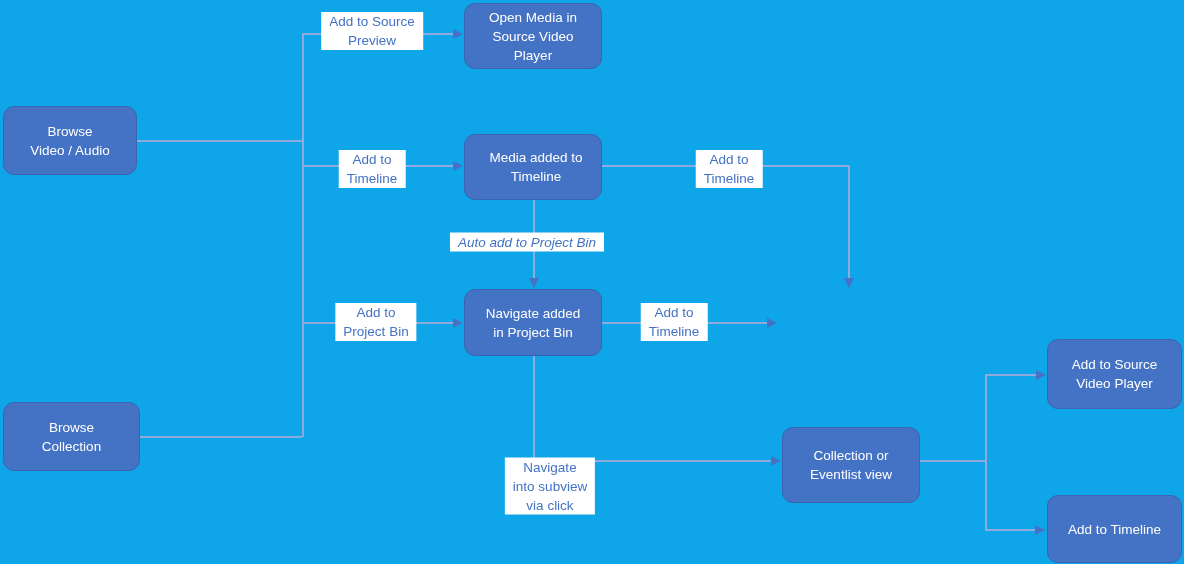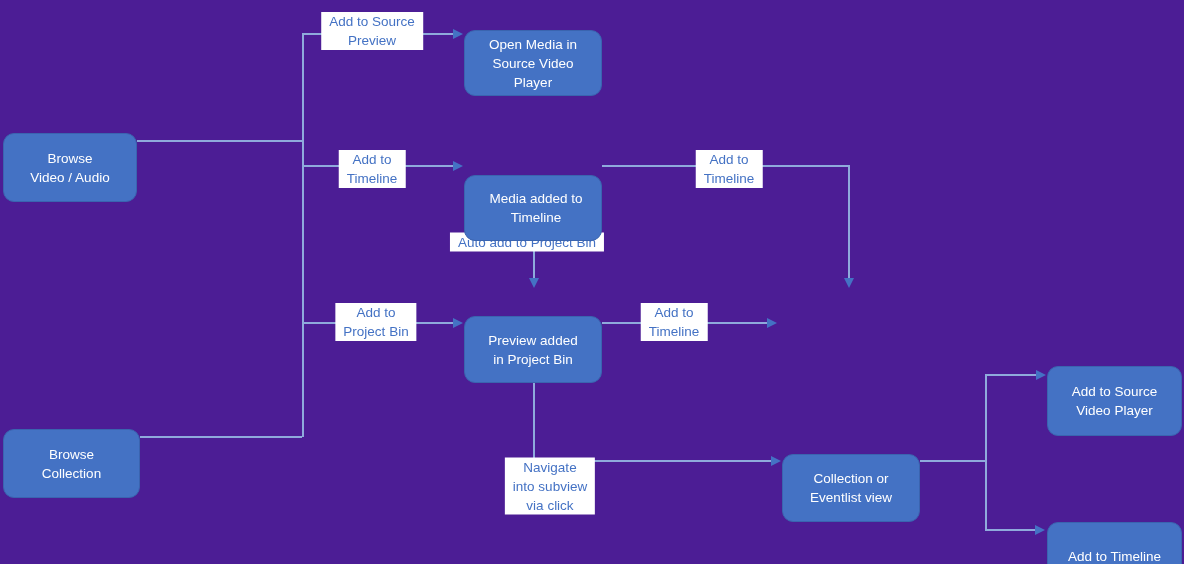--- a/index.html
+++ b/index.html
@@ -1,35 +1,34 @@
 <!DOCTYPE html>
 <html><head>
 <meta charset="utf-8">
 <style>
   html,body{margin:0;padding:0;background:#ffffff;}
   .canvas{
     position:relative;
     width:1184px;height:564px;
-    background:#4c1d95;
+    background:#0ea5e9;
     overflow:hidden;
     font-family:"Liberation Sans",sans-serif;
   }
   .node{
     position:absolute;
     box-sizing:border-box;
     background:#4472C4;
     border:1.6px solid #3A64AF;
     border-radius:11px;
     color:#ffffff;
     display:flex;align-items:center;justify-content:center;
     text-align:center;
     font-size:13.5px;line-height:19px;
     white-space:pre-line;
     padding:4px 8px;
-    margin-top:27px;
   }
   .hline{position:absolute;height:1.6px;background:#8FAADC;}
   .vline{position:absolute;width:1.6px;background:#8FAADC;}
   .elabel{
     position:absolute;
     transform:translate(-50%,-50%);
     background:#ffffff;
     color:#4472C4;
     font-size:13.5px;line-height:19px;
     text-align:center;
@@ -72,41 +71,41 @@
   <div class="arr-d" style="left:844px;top:278px;"></div>
   <div class="arr-r" style="left:767px;top:318px;"></div>
   <div class="arr-r" style="left:771px;top:456px;"></div>
   <div class="arr-r" style="left:1036px;top:370px;"></div>
   <div class="arr-r" style="left:1035px;top:525px;"></div>
 
   <div class="elabel" style="left:372px;top:31px;">Add to Source
 Preview</div>
   <div class="elabel" style="left:372px;top:169px;">Add to
 Timeline</div>
-  <div class="elabel" style="left:527px;top:242px;">Auto add to Project Bin</div>
+  <div class="elabel" style="left:527px;top:242px;font-style:italic;">Auto add to Project Bin</div>
   <div class="elabel" style="left:376px;top:322px;">Add to
 Project Bin</div>
   <div class="elabel" style="left:729px;top:169px;">Add to
 Timeline</div>
   <div class="elabel" style="left:674px;top:322px;">Add to
 Timeline</div>
   <div class="elabel" style="left:550px;top:486px;">Navigate
 into subview
 via click</div>
 
   <div class="node" style="left:3px;top:106px;width:134px;height:69px;">Browse
 Video / Audio</div>
   <div class="node" style="left:464px;top:3px;width:138px;height:66px;">Open Media in
 Source Video
 Player</div>
-  <div class="node" style="left:464px;top:148px;width:138px;height:66px;padding-left:14px;">Media added to
+  <div class="node" style="left:464px;top:134px;width:138px;height:66px;padding-left:14px;">Media added to
 Timeline</div>
-  <div class="node" style="left:464px;top:289px;width:138px;height:67px;">Preview added
+  <div class="node" style="left:464px;top:289px;width:138px;height:67px;">Navigate added
 in Project Bin</div>
-  <div class="node" style="left:782px;top:427px;width:138px;height:68px;">Collection or
+  <div class="node" style="left:782px;top:427px;width:138px;height:76px;">Collection or
 Eventlist view</div>
   <div class="node" style="left:1047px;top:339px;width:135px;height:70px;">Add to Source
 Video Player</div>
   <div class="node" style="left:1047px;top:495px;width:135px;height:68px;">Add to Timeline</div>
   <div class="node" style="left:3px;top:402px;width:137px;height:69px;">Browse
 Collection</div>
 
 </div>
 
 </body></html>

